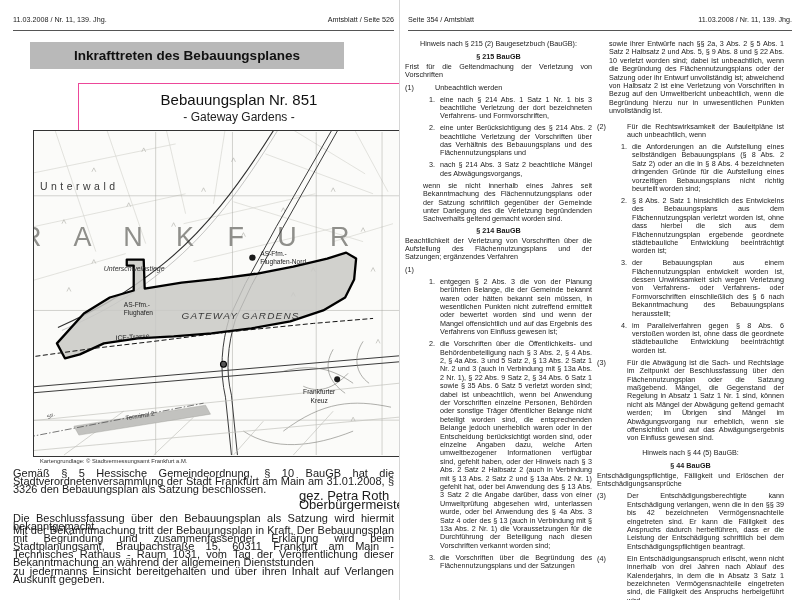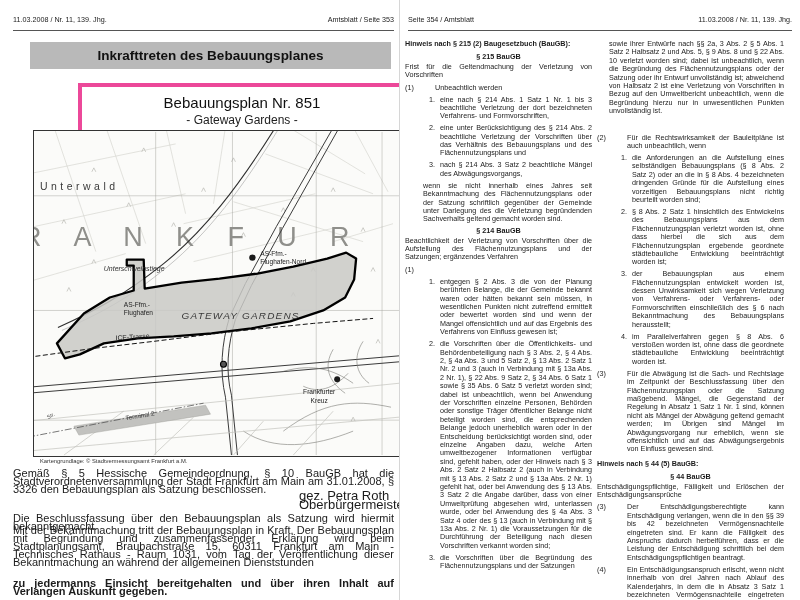--- a/index.html
+++ b/index.html
@@ -9,66 +9,66 @@
   #page-left{left:0;} #page-right{left:400px;}
   #page-divider{position:absolute;left:399px;top:0;width:2px;height:600px;background:#d6d6d6;}
 
   
   .hdr{position:absolute;top:15px;display:flex;justify-content:space-between;
        font-size:7.2px;color:#222;border-bottom:1px solid #555;padding-bottom:6px;}
   #page-left .hdr{left:13px;right:6px;}
   #page-right .hdr{left:8px;right:8px;}
 
   
-  .banner{position:absolute;top:42px;left:30px;width:361px;height:27px;background:#b9b9b9;
+  .banner{position:absolute;top:42px;left:30px;width:314px;height:27px;background:#b9b9b9;
           text-align:center;line-height:27px;font-weight:bold;font-size:13.5px;color:#111;}
-  .mapTitleBox{position:absolute;top:83px;left:78px;width:320px;height:47px;border:4px solid #ec4899;
+  .mapTitleBox{position:absolute;top:83px;left:78px;width:320px;height:47px;border:1px solid #ec4899;
           background:#fff;text-align:center;}
   .mt1{margin-top:7px;font-size:15px;color:#111;}
   .mt2{margin-top:2px;font-size:12px;color:#222;}
   .mapBox{position:absolute;top:130px;left:33px;width:365px;height:325px;border:1px solid #333;
           background:#fbfbf9;overflow:hidden;}
   .caption{position:absolute;top:458px;left:40px;font-size:5.8px;color:#333;}
   .lp{position:absolute;left:13px;width:381px;font-size:11px;line-height:8px;text-align:justify;}
   #para-resolution{top:469px;}
   #signature{position:absolute;left:299px;top:492px;font-size:13px;line-height:8.6px;}
   #para-announcement{top:514px;}
   #para-effective{top:526px;}
   #schedule{position:absolute;left:62px;top:562px;font-size:7.4px;line-height:8.6px;}
   .schRow{display:flex;}
   .schDays{width:156px;}
-  #para-closing{top:579px;font-weight:bold;}
+  #para-closing{top:567px;}
 
   
   .col{position:absolute;top:40px;width:187px;font-size:7.2px;line-height:8.4px;
        text-align:justify;color:#1b1b1b;}
   #col1{left:5px;} #col2{left:197px;}
-  .bhead{font-weight:bold;margin-bottom:5px;text-align:left;}
+  .bhead{font-weight:normal;margin-bottom:5px;text-align:center;}
   .shead{font-weight:bold;text-align:center;margin-bottom:1px;}
   .subt{margin-bottom:4px;}
   .para{display:flex;margin-bottom:3.5px;}
   .pn{width:30px;flex:none;}
   .pb{flex:1;text-align:justify;}
   .sub{display:flex;margin-left:24px;margin-bottom:3.5px;}
   .sn{width:11px;flex:none;}
   .sb{flex:1;text-align:justify;}
   .cont{margin-left:18px;margin-bottom:3.5px;text-align:justify;}
-  .cont2{margin-left:12px;margin-bottom:18px;text-align:justify;}
+  .cont2{margin-left:12px;margin-bottom:7px;text-align:justify;}
 
   svg text{font-family:"Liberation Sans", sans-serif;}
 </style>
 </head>
 <body>
 
 <div id="stage">
 
   <div class="page" id="page-left">
     <div class="hdr">
       <span>11.03.2008 / Nr. 11, 139. Jhg.</span>
-      <span>Amtsblatt / Seite 353</span>
+      <span>Amtsblatt / Seite 526</span>
     </div>
 
     <div class="banner">Inkrafttreten des Bebauungsplanes</div>
 
     <div class="mapTitleBox">
       <div class="mt1">Bebauungsplan Nr. 851</div>
       <div class="mt2">- Gateway Gardens -</div>
     </div>
 
     <div class="mapBox">

